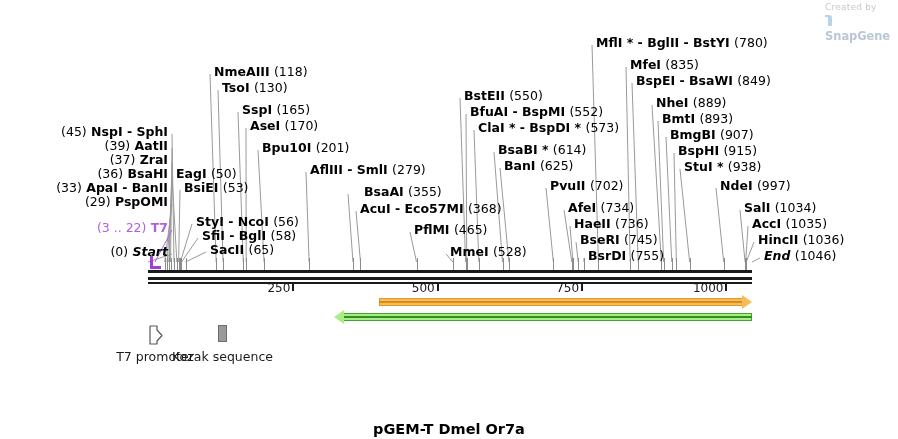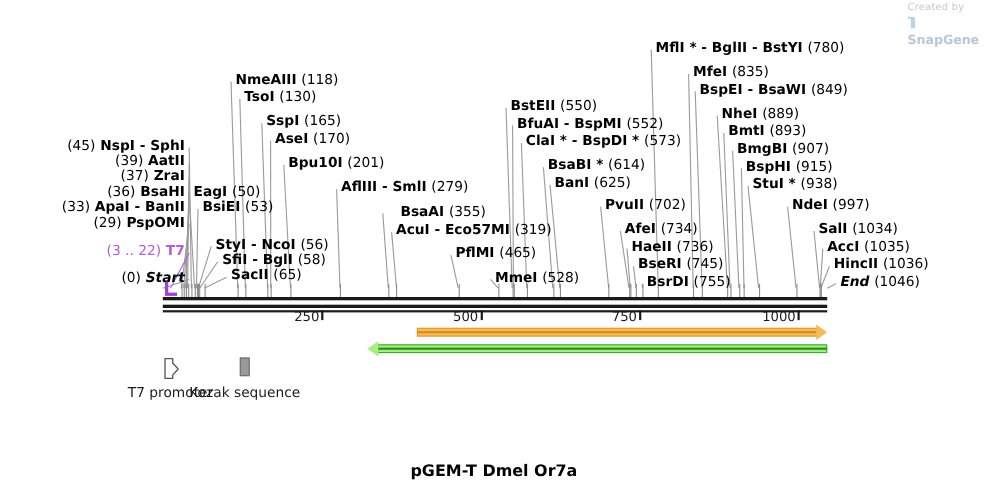--- a/index.html
+++ b/index.html
@@ -253,21 +253,21 @@
       <div class="lbl" style="left: 196px; top: 215px;"><span class="nm">StyI - NcoI   </span><span class="pos">(56)</span></div>
       <div class="lbl" style="left: 202px; top: 229px;"><span class="nm">SfiI - BglI  </span><span class="pos">(58)</span></div>
       <div class="lbl" style="left: 210px; top: 243px;"><span class="nm">SacII   </span><span class="pos">(65)</span></div>
       <div class="lbl" style="left: 214px; top: 65px;"><span class="nm">NmeAIII   </span><span class="pos">(118)</span></div>
       <div class="lbl" style="left: 222px; top: 81px;"><span class="nm">TsoI  </span><span class="pos">(130)</span></div>
       <div class="lbl" style="left: 242px; top: 103px;"><span class="nm">SspI   </span><span class="pos">(165)</span></div>
       <div class="lbl" style="left: 250px; top: 119px;"><span class="nm">AseI   </span><span class="pos">(170)</span></div>
       <div class="lbl" style="left: 262px; top: 141px;"><span class="nm">Bpu10I   </span><span class="pos">(201)</span></div>
       <div class="lbl" style="left: 310px; top: 163px;"><span class="nm">AflIII - SmlI   </span><span class="pos">(279)</span></div>
       <div class="lbl" style="left: 352px; top: 185px; margin-left: 12px;"><span class="nm">BsaAI   </span><span class="pos">(355)</span></div>
-      <div class="lbl" style="left: 360px; top: 202px;"><span class="nm">AcuI - Eco57MI    </span><span class="pos">(319)</span></div>
+      <div class="lbl" style="left: 360px; top: 202px;"><span class="nm">AcuI - Eco57MI    </span><span class="pos">(368)</span></div>
       <div class="lbl" style="left: 414px; top: 223px;"><span class="nm">PflMI   </span><span class="pos">(465)</span></div>
       <div class="lbl" style="left: 450px; top: 245px;"><span class="nm">MmeI   </span><span class="pos">(528)</span></div>
       <div class="lbl" style="left: 464px; top: 89px;"><span class="nm">BstEII   </span><span class="pos">(550)</span></div>
       <div class="lbl" style="left: 470px; top: 105px;"><span class="nm">BfuAI - BspMI   </span><span class="pos">(552)</span></div>
       <div class="lbl" style="left: 478px; top: 121px;"><span class="nm">ClaI * - BspDI *   </span><span class="pos">(573)</span></div>
       <div class="lbl" style="left: 498px; top: 143px;"><span class="nm">BsaBI *  </span><span class="pos">(614)</span></div>
       <div class="lbl" style="left: 504px; top: 159px;"><span class="nm">BanI  </span><span class="pos">(625)</span></div>
       <div class="lbl" style="left: 550px; top: 179px;"><span class="nm">PvuII   </span><span class="pos">(702)</span></div>
       <div class="lbl" style="left: 568px; top: 201px;"><span class="nm">AfeI   </span><span class="pos">(734)</span></div>
       <div class="lbl" style="left: 574px; top: 217px;"><span class="nm">HaeII   </span><span class="pos">(736)</span></div>

